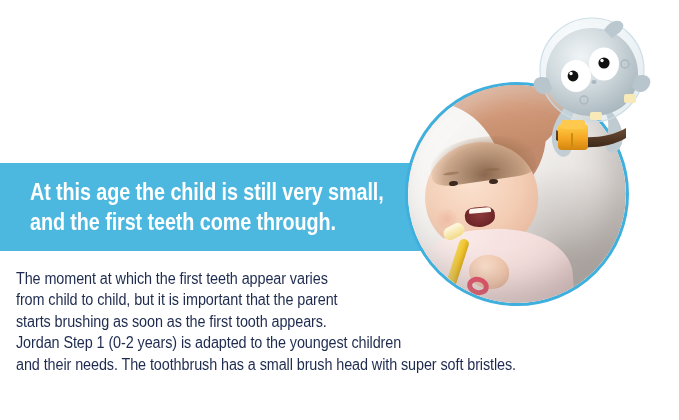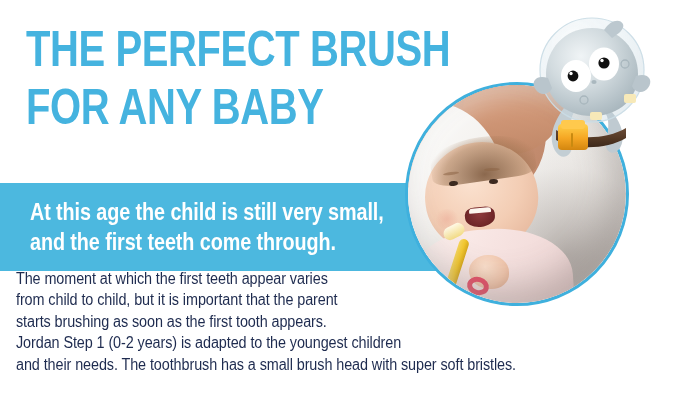--- a/index.html
+++ b/index.html
@@ -41,21 +41,20 @@
 
   
   .banner {
     position: absolute;
     left: 0;
     top: 163px;
     width: 470px;
     height: 88px;
     background: #4CB8DF;
     z-index: 2;
-    margin-top: 20px;
   }
   .banner-text {
     position: absolute;
     left: 30px;
     top: 14px;
     width: 430px;
   }
   .banner-line {
     display: block;
     color: #ffffff;
@@ -291,24 +290,20 @@
     width: 128px;
     height: 160px;
     z-index: 6;
   }
 </style>
 </head>
 <body>
 
 <div class="poster">
 
-  <div class="headline">
-    <span class="headline-line">THE PERFECT BRUSH</span>
-    <span class="headline-line">FOR ANY BABY</span>
-  </div>
 
   <div class="banner">
     <div class="banner-text">
       <span class="banner-line">At this age the child is still very small,</span>
       <span class="banner-line">and the first teeth come through.</span>
     </div>
   </div>
 
   <div class="photo-circle">
     <div class="photo-inner">

